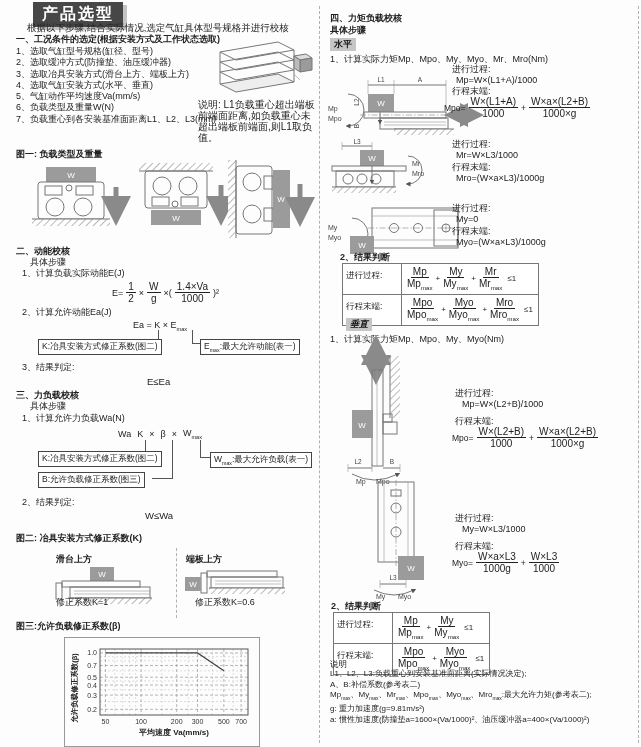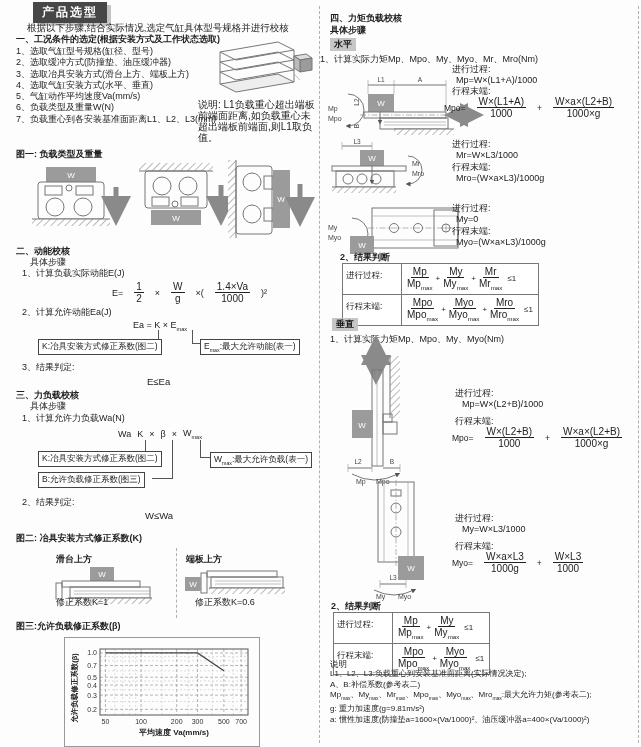--- a/index.html
+++ b/index.html
@@ -1,26 +1,26 @@
 <!DOCTYPE html>
 <html><head>
 <meta charset="utf-8">
 <style>
   html,body{margin:0;padding:0;background:#fff;}
   .page{position:relative;width:641px;height:747px;background:#fdfdfd;overflow:hidden;
         font-family:"Liberation Sans","DejaVu Sans",sans-serif;color:#222;}
   .t{position:absolute;font-size:9px;color:#222;white-space:nowrap;line-height:1.18;}
   .b{font-weight:bold;text-align:right;}
   .hdr{position:absolute;left:33px;top:2px;background:#474747;color:#fff;font-weight:bold;
-       font-size:12px;padding:2px 9px;box-shadow:4px 3px 0 #c4c4c4;letter-spacing:2px;}
+       font-size:16px;padding:2px 9px;box-shadow:4px 3px 0 #c4c4c4;letter-spacing:2px;}
   .tag{position:absolute;background:#c6c6c6;color:#111;font-weight:bold;font-size:9px;
        padding:0 4px;line-height:13px;}
   .box{position:absolute;border:1px solid #444;background:#fff;font-size:8.5px;
        padding:1px 3px;white-space:nowrap;}
-  .frow{position:absolute;display:flex;align-items:center;gap:11px;font-size:9px;white-space:nowrap;}
+  .frow{position:absolute;display:flex;align-items:center;gap:3px;font-size:9px;white-space:nowrap;}
   .frac{display:inline-flex;flex-direction:column;align-items:center;line-height:1.1;
         font-size:10px;text-align:center;}
   .frac .num{border-bottom:1px solid #222;padding:0 2px;}
   sub{font-size:0.62em;}
   .stub{position:absolute;}
   .vdash{position:absolute;width:0;border-left:1px dashed #b0b0b0;}
   .jtable{position:absolute;border:1px solid #777;background:#fff;}
   .jrow{display:flex;align-items:stretch;}
   .jrow + .jrow{border-top:1px solid #777;}
   .jlabel{width:52px;padding:6px 3px 0 3px;border-right:1px solid #777;font-size:8.5px;white-space:nowrap;}
@@ -268,21 +268,21 @@
       <line x1="24" y1="68.31054384501512" x2="172" y2="68.31054384501512" stroke="#999" stroke-width="0.7" stroke-dasharray="3 2"></line>
       <text x="21" y="70.81054384501512" text-anchor="end" class="ctick">0.2</text>
       <rect x="24" y="8" width="148" height="66" fill="none" stroke="#555" stroke-width="1"></rect>
       <polyline points="29.41821798384098,11.967406062474105 121.5603579332833,11.967406062474105 147.82982485848703,29.850368977875267" fill="none" stroke="#444" stroke-width="1.2"></polyline>
       <text x="98" y="94" text-anchor="middle" class="cxlabel">平均速度 Va(mm/s)</text>
     </svg>
 
   <div class="t b" style="left:330px;top:13px;">四、力矩负载校核</div>
   <div class="t b" style="left:330px;top:25px;">具体步骤</div>
   <div class="tag" style="left:330px;top:38px;">水平</div>
-  <div class="t" style="left:320px;top:54px;text-align:right;">1、计算实际力矩Mp、Mpo、My、Myo、Mr、Mro(Nm)</div>
+  <div class="t" style="left:330px;top:54px;text-align:right;">1、计算实际力矩Mp、Mpo、My、Myo、Mr、Mro(Nm)</div>
 
   <svg style="left:326px;top:64px;" width="148" height="80" viewBox="0 0 148 80">
     <text x="2" y="47" class="dt">Mp</text>
     <text x="2" y="57" class="dt">Mpo</text>
     <path d="M 22 30 A 15 15 0 0 1 22 62" class="ln" marker-end="url(#ahd)"></path>
     <text x="33" y="38" class="dt2" transform="rotate(-90 33 38)">L2</text>
     <g>
         <rect x="42" y="30" width="26" height="18" fill="#9b9b9b"></rect>
         <text x="55" y="42" class="wt">W</text>
       </g>
@@ -408,21 +408,21 @@
           <span>+</span>
           <span class="frac">
             <span class="num">Mro</span>
             <span class="den">Mro<sub>max</sub></span>
           </span>
           <span style="margin-left: 2px;">≤1</span>
         </div>
       </div>
     </div>
 
-  <div class="tag" style="left:332px;top:318px;">垂直</div>
+  <div class="tag" style="left:346px;top:318px;font-style:italic;">垂直</div>
   <div class="t" style="left:330px;top:334px;">1、计算实际力矩Mp、Mpo、My、Myo(Nm)</div>
 
   <svg style="left:344px;top:346px;" width="112" height="140" viewBox="0 0 112 140">
     <line x1="32" y1="14" x2="32" y2="4" stroke="#8a8a8a" stroke-width="5" marker-end="url(#ah)"></line>
     <line x1="32" y1="14" x2="32" y2="24" stroke="#8a8a8a" stroke-width="5" marker-end="url(#ah)"></line>
     <rect x="46" y="10" width="10" height="62" fill="url(#hatch)"></rect>
     <line x1="46" y1="10" x2="46" y2="72" class="ln"></line>
     <rect x="28" y="24" width="11" height="96" class="ln"></rect>
     <line x1="33" y1="24" x2="33" y2="120" class="lnt"></line>
     <rect x="39" y="76" width="14" height="12" class="ln"></rect>

